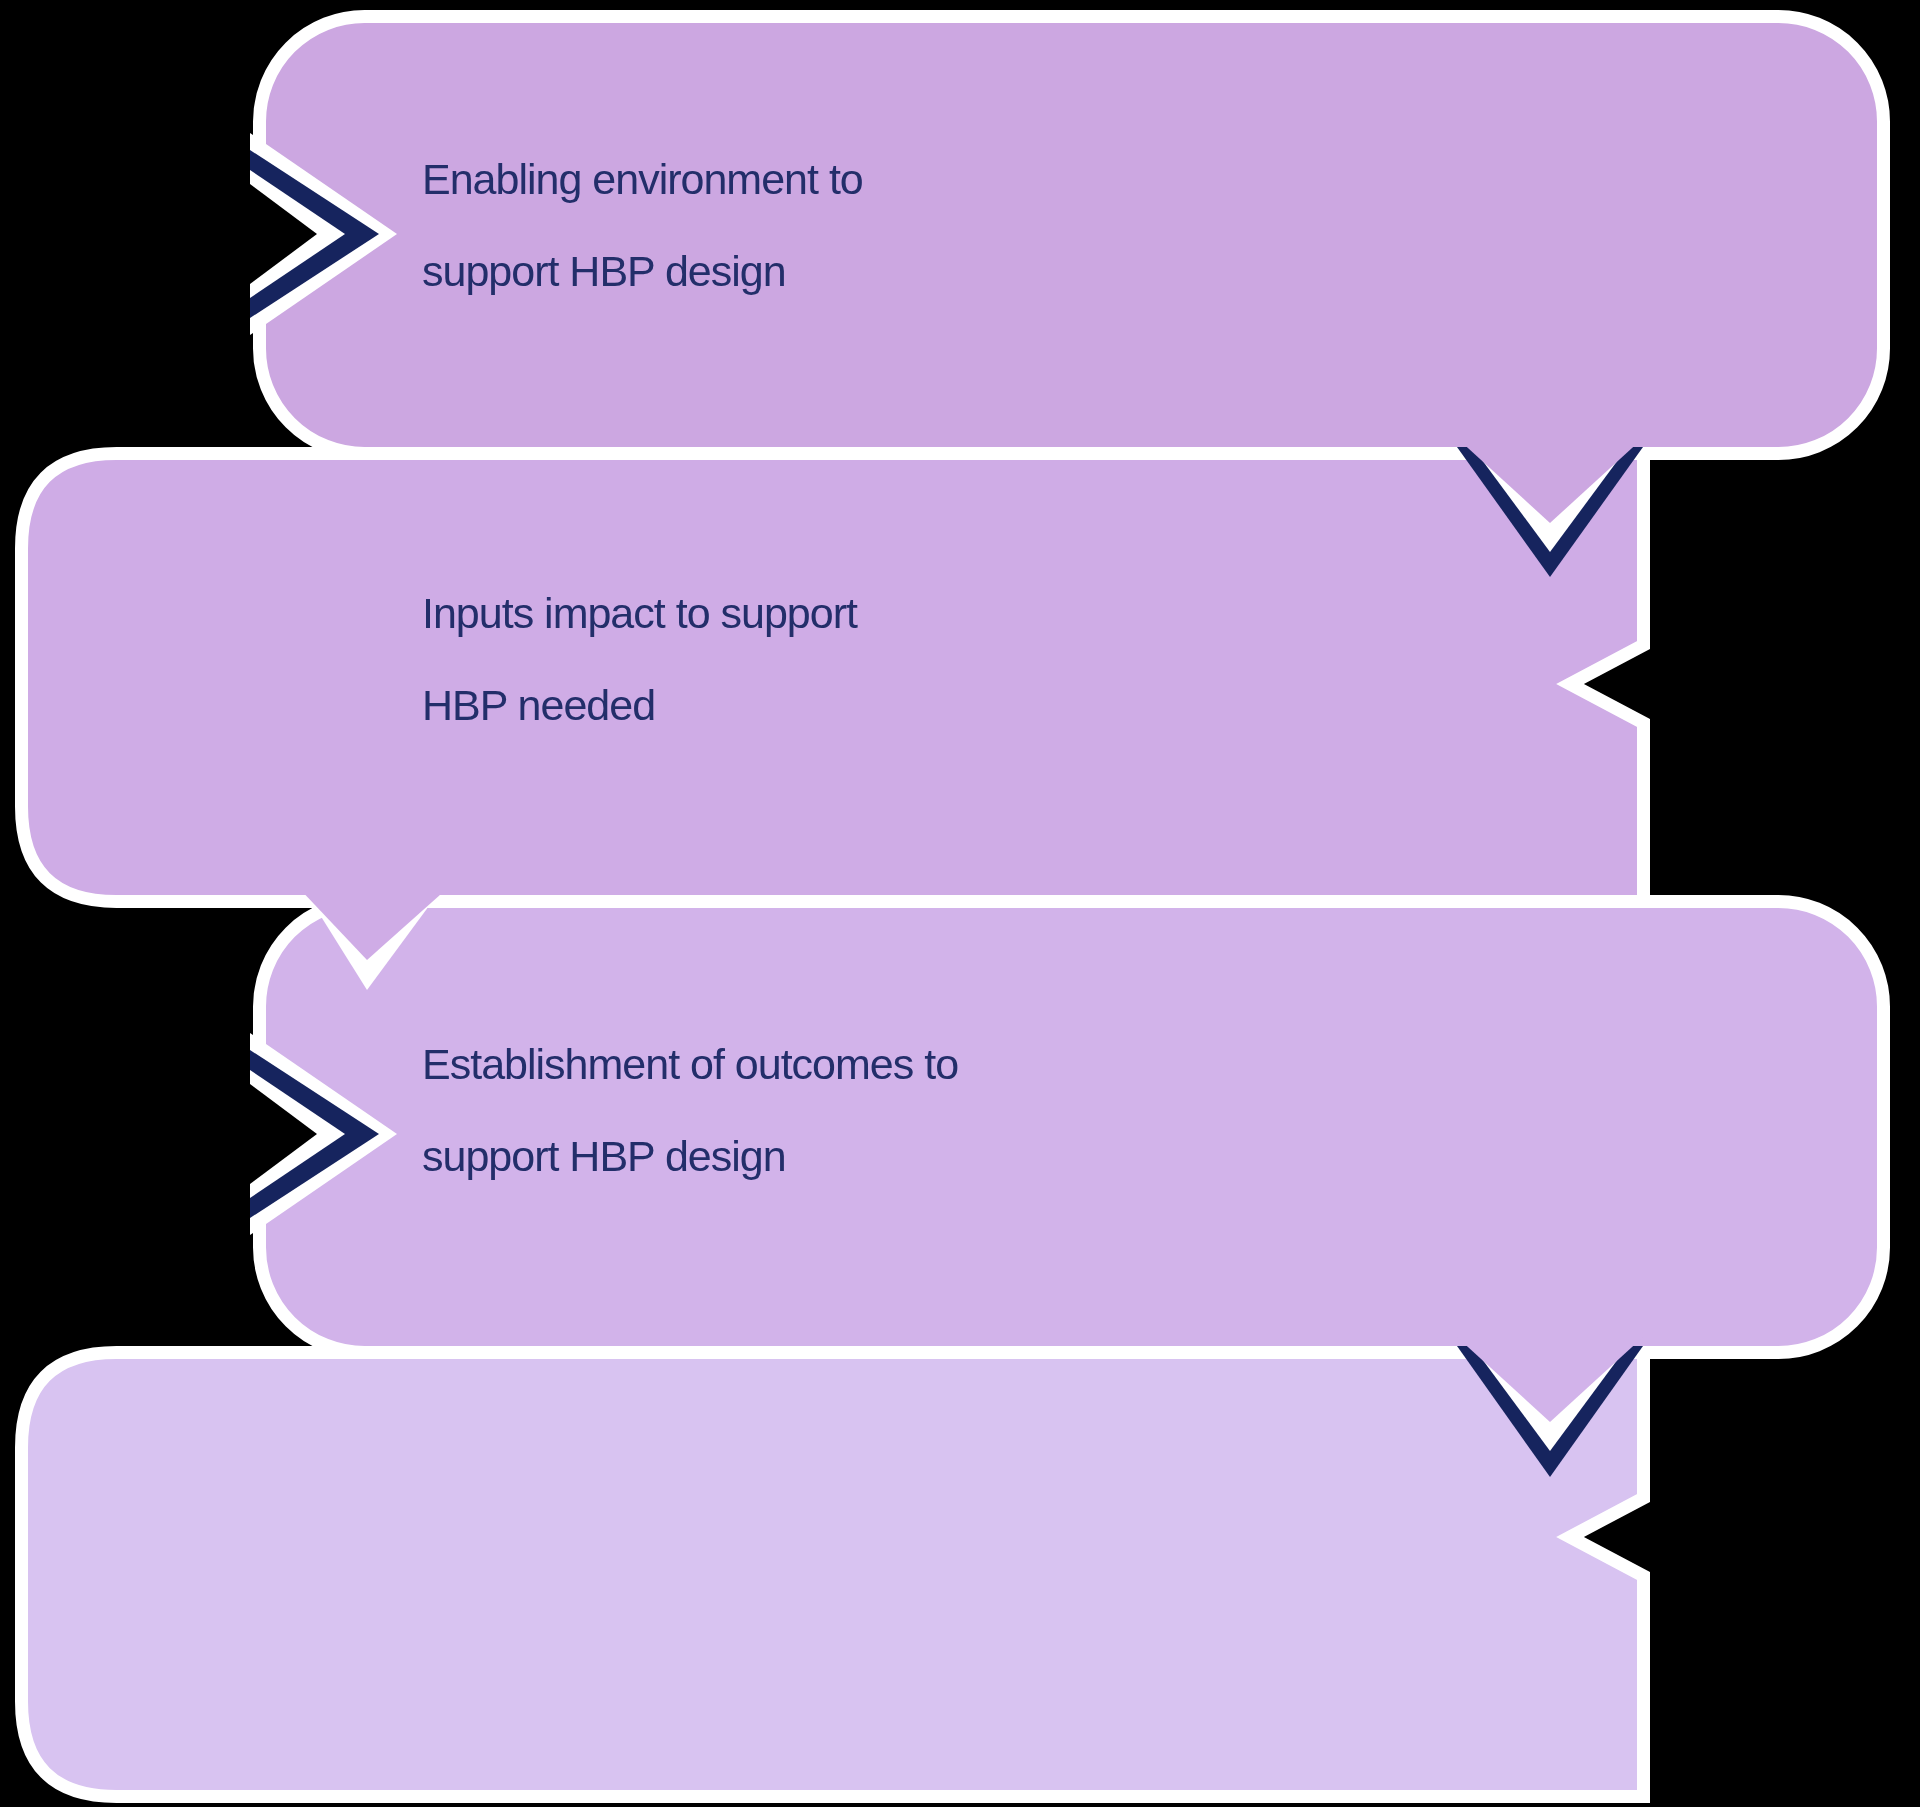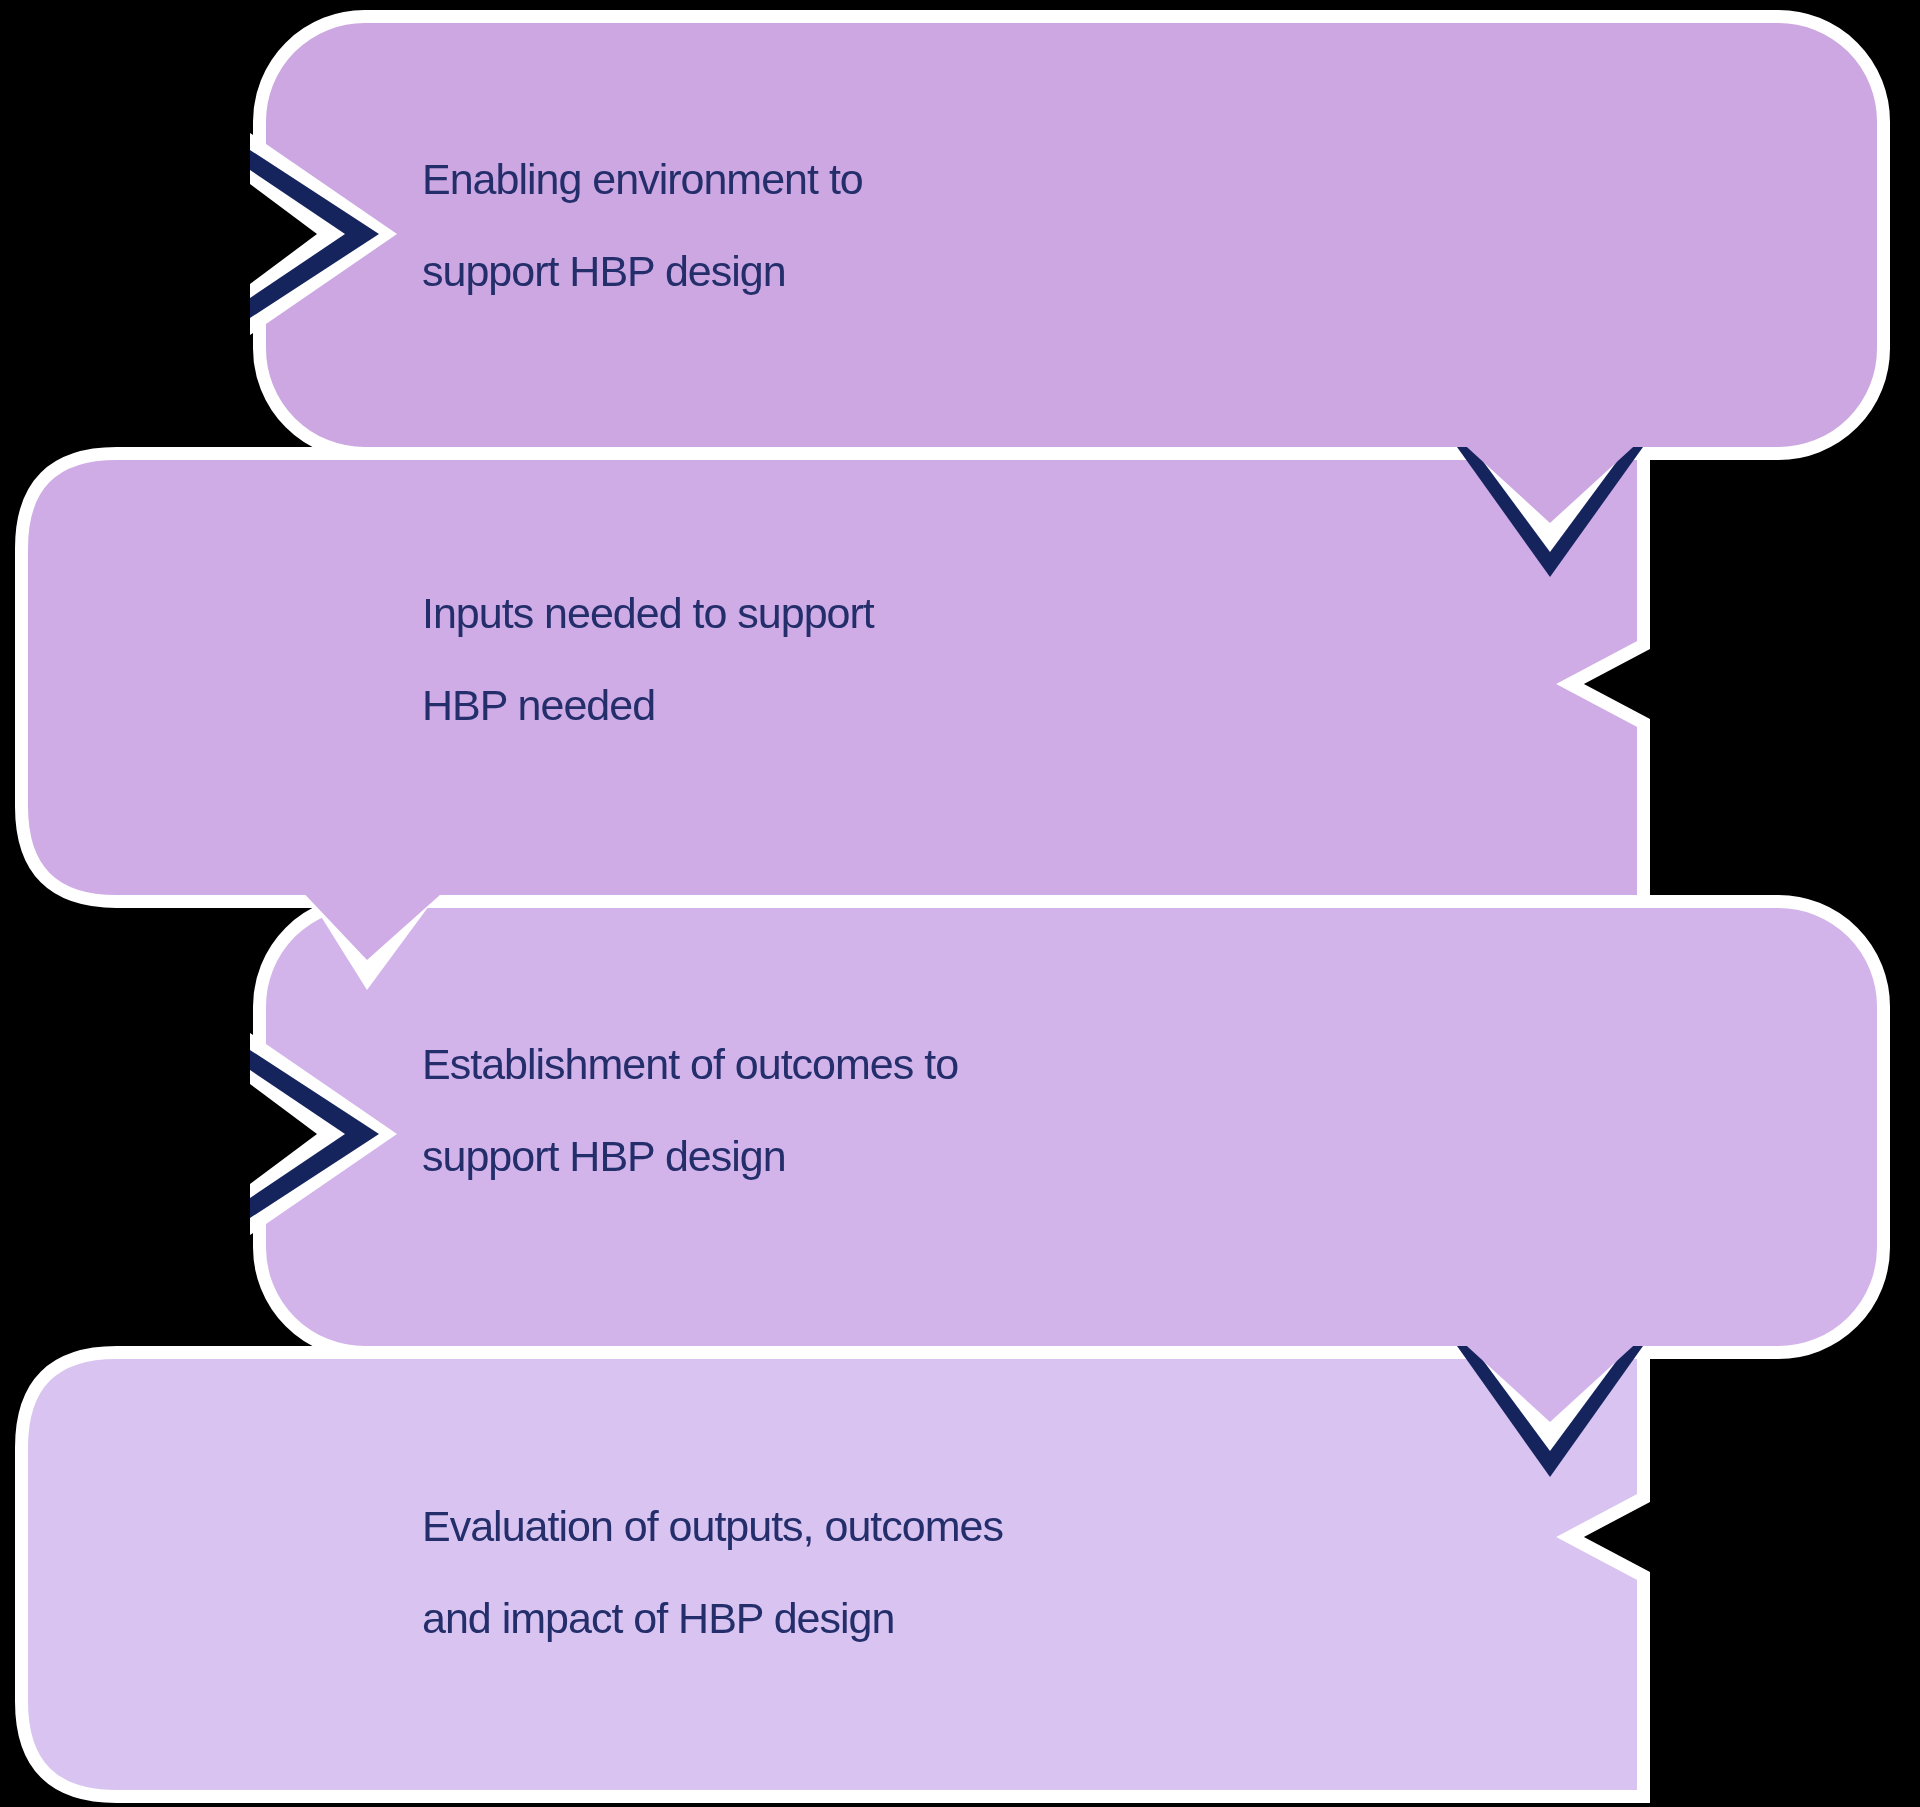--- a/index.html
+++ b/index.html
@@ -83,27 +83,23 @@
       <polygon class="fblack" points="250,1084 317,1134 250,1184"></polygon>
     </g>
   </svg>
 
   <div class="step-text" id="t1">
     <div class="line">Enabling environment to</div>
     <div class="line">support HBP design</div>
   </div>
 
   <div class="step-text" id="t2">
-    <div class="line">Inputs needed to support</div>
+    <div class="line">Inputs impact to support</div>
     <div class="line">HBP needed</div>
   </div>
 
   <div class="step-text" id="t3">
     <div class="line">Establishment of outcomes to</div>
     <div class="line">support HBP design</div>
   </div>
 
-  <div class="step-text" id="t4">
-    <div class="line">Evaluation of outputs, outcomes</div>
-    <div class="line">and impact of HBP design</div>
-  </div>
 
 </div>
 
 </body></html>

